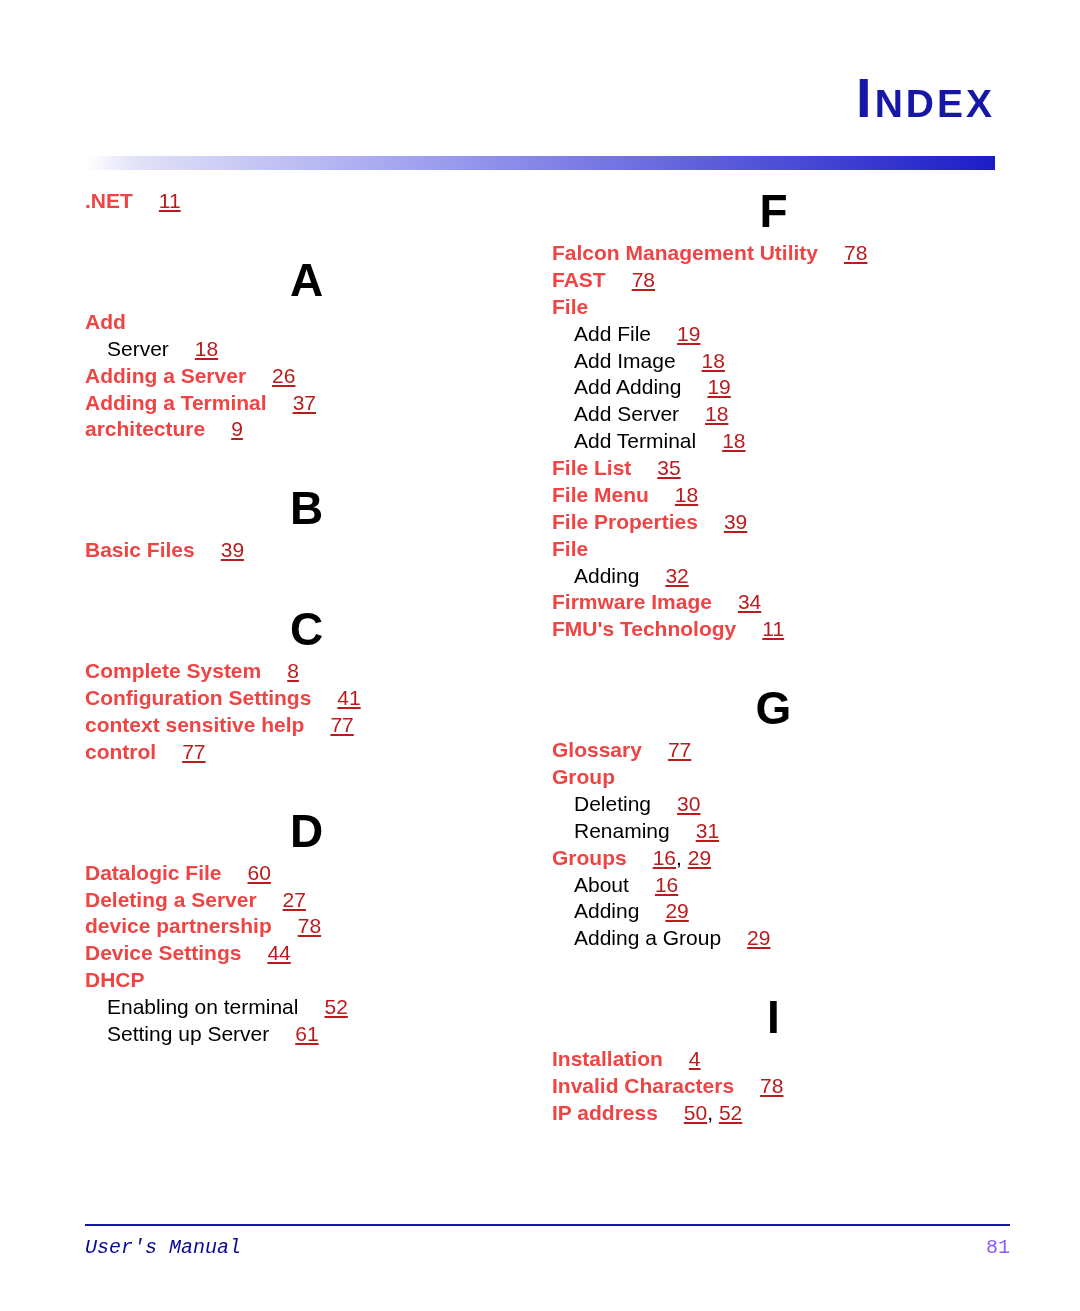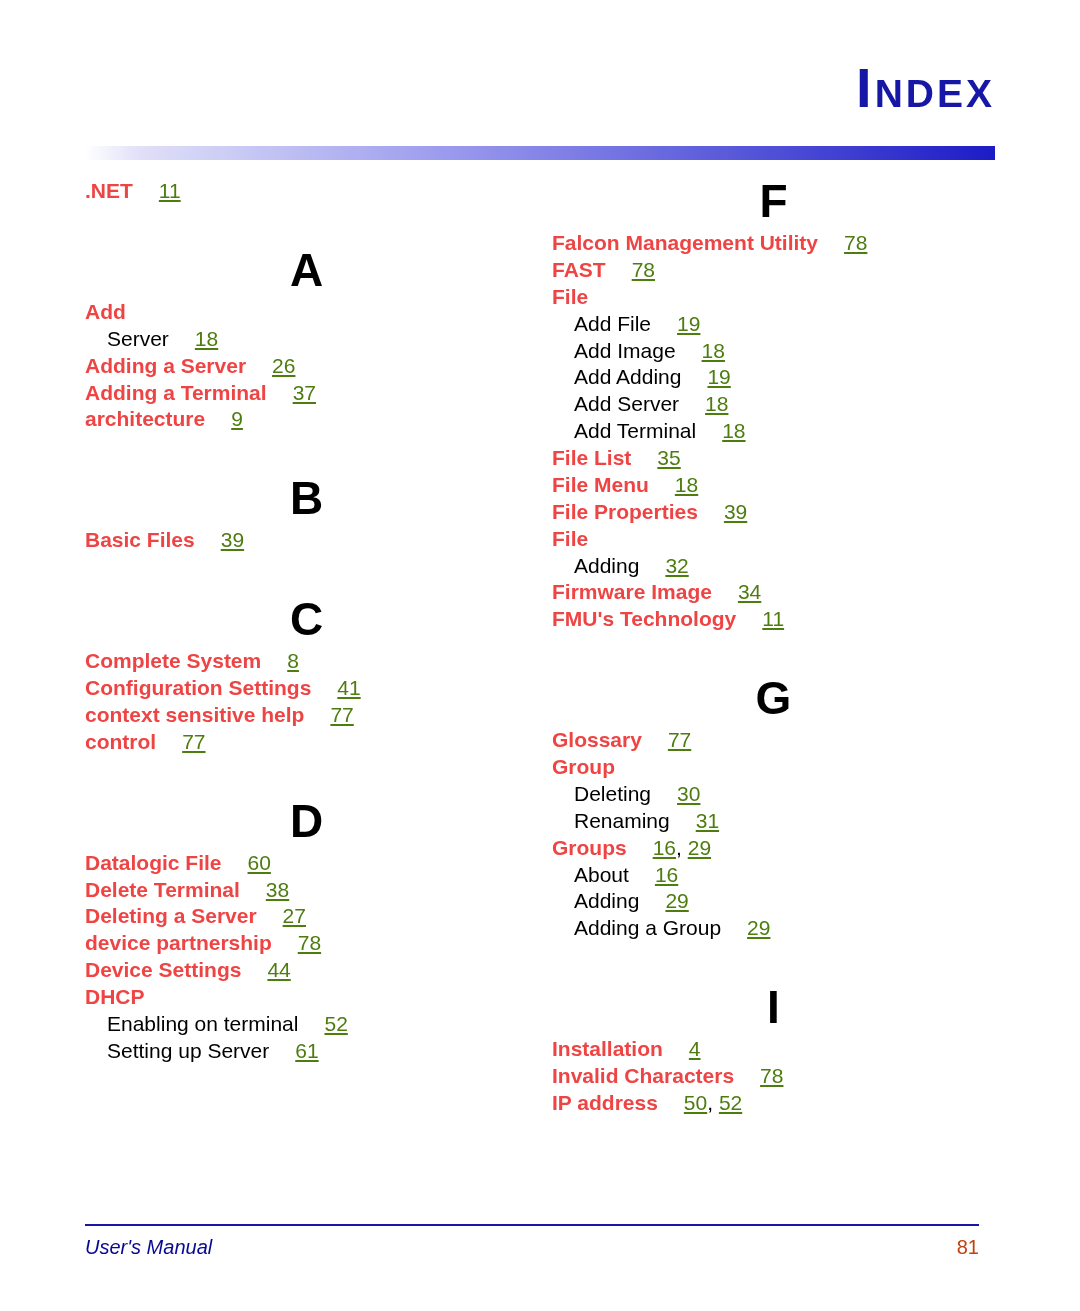--- a/index.html
+++ b/index.html
@@ -12,20 +12,21 @@
     padding: 55px 85px 0 85px;
   }
   .title {
     text-align: right;
     font-size: 56px;
     font-weight: bold;
     color: #1616a7;
     font-variant: small-caps;
     letter-spacing: 3px;
     margin-bottom: 26px;
+    margin-top: 10px;
   }
   .hr-bar {
     height: 14px;
     background: linear-gradient(to right, #ffffff 0%, #e0e0f8 6%, #9a9aee 40%, #1c1cc7 100%);
     margin-bottom: 18px;
   }
   .cols {
     display: flex;
     gap: 24px;
   }
@@ -40,44 +41,45 @@
     text-align: center;
     margin-top: 42px;
     margin-bottom: 6px;
     line-height: 1;
   }
   .row { font-size: 21px; line-height: 1.28; color: #000; }
   .term { font-weight: bold; color: #ef4444; display: inline; }
   .sub { font-weight: normal; color: #000; display: inline; }
   .gap { display: inline-block; width: 26px; }
   .pg {
-    color: #4d7c0f;
+    color: #b91c1c;
     text-decoration: underline;
     cursor: pointer;
   }
   .sep { color: #000; }
   .indent { padding-left: 22px; }
   .footer {
     position: absolute;
     left: 85px;
-    right: 101px;
+    right: 70px;
     bottom: 52px;
+    font-family: Liberation Mono, monospace;
   }
   .footer-line {
     height: 2px;
     background: #1616a7;
     margin-bottom: 10px;
   }
   .footer-row {
     display: flex;
     justify-content: space-between;
     font-size: 20px;
   }
   .footer-left { font-style: italic; color: #080893; }
-  .footer-right { color: #c2410c; }
+  .footer-right { color: #8b5cf6; }
 </style>
 </head>
 <body>
 
 <div class="title">Index</div>
 <div class="hr-bar"></div>
 
 <div class="cols">
 
   <div class="col">
@@ -96,21 +98,20 @@
     <div class="row"><span class="term">Basic Files</span><span class="gap"></span><span class="pg">39</span></div>
 
     <div class="letter">C</div>
     <div class="row"><span class="term">Complete System</span><span class="gap"></span><span class="pg">8</span></div>
     <div class="row"><span class="term">Configuration Settings</span><span class="gap"></span><span class="pg">41</span></div>
     <div class="row"><span class="term">context sensitive help</span><span class="gap"></span><span class="pg">77</span></div>
     <div class="row"><span class="term">control</span><span class="gap"></span><span class="pg">77</span></div>
 
     <div class="letter">D</div>
     <div class="row"><span class="term">Datalogic File</span><span class="gap"></span><span class="pg">60</span></div>
-    <div class="row"><span class="term">Delete Terminal</span><span class="gap"></span><span class="pg">38</span></div>
     <div class="row"><span class="term">Deleting a Server</span><span class="gap"></span><span class="pg">27</span></div>
     <div class="row"><span class="term">device partnership</span><span class="gap"></span><span class="pg">78</span></div>
     <div class="row"><span class="term">Device Settings</span><span class="gap"></span><span class="pg">44</span></div>
     <div class="row"><span class="term">DHCP</span></div>
     <div class="row indent"><span class="sub">Enabling on terminal</span><span class="gap"></span><span class="pg">52</span></div>
     <div class="row indent"><span class="sub">Setting up Server</span><span class="gap"></span><span class="pg">61</span></div>
   </div>
 
   <div class="col">
     <div class="letter" style="margin-top:0">F</div>

